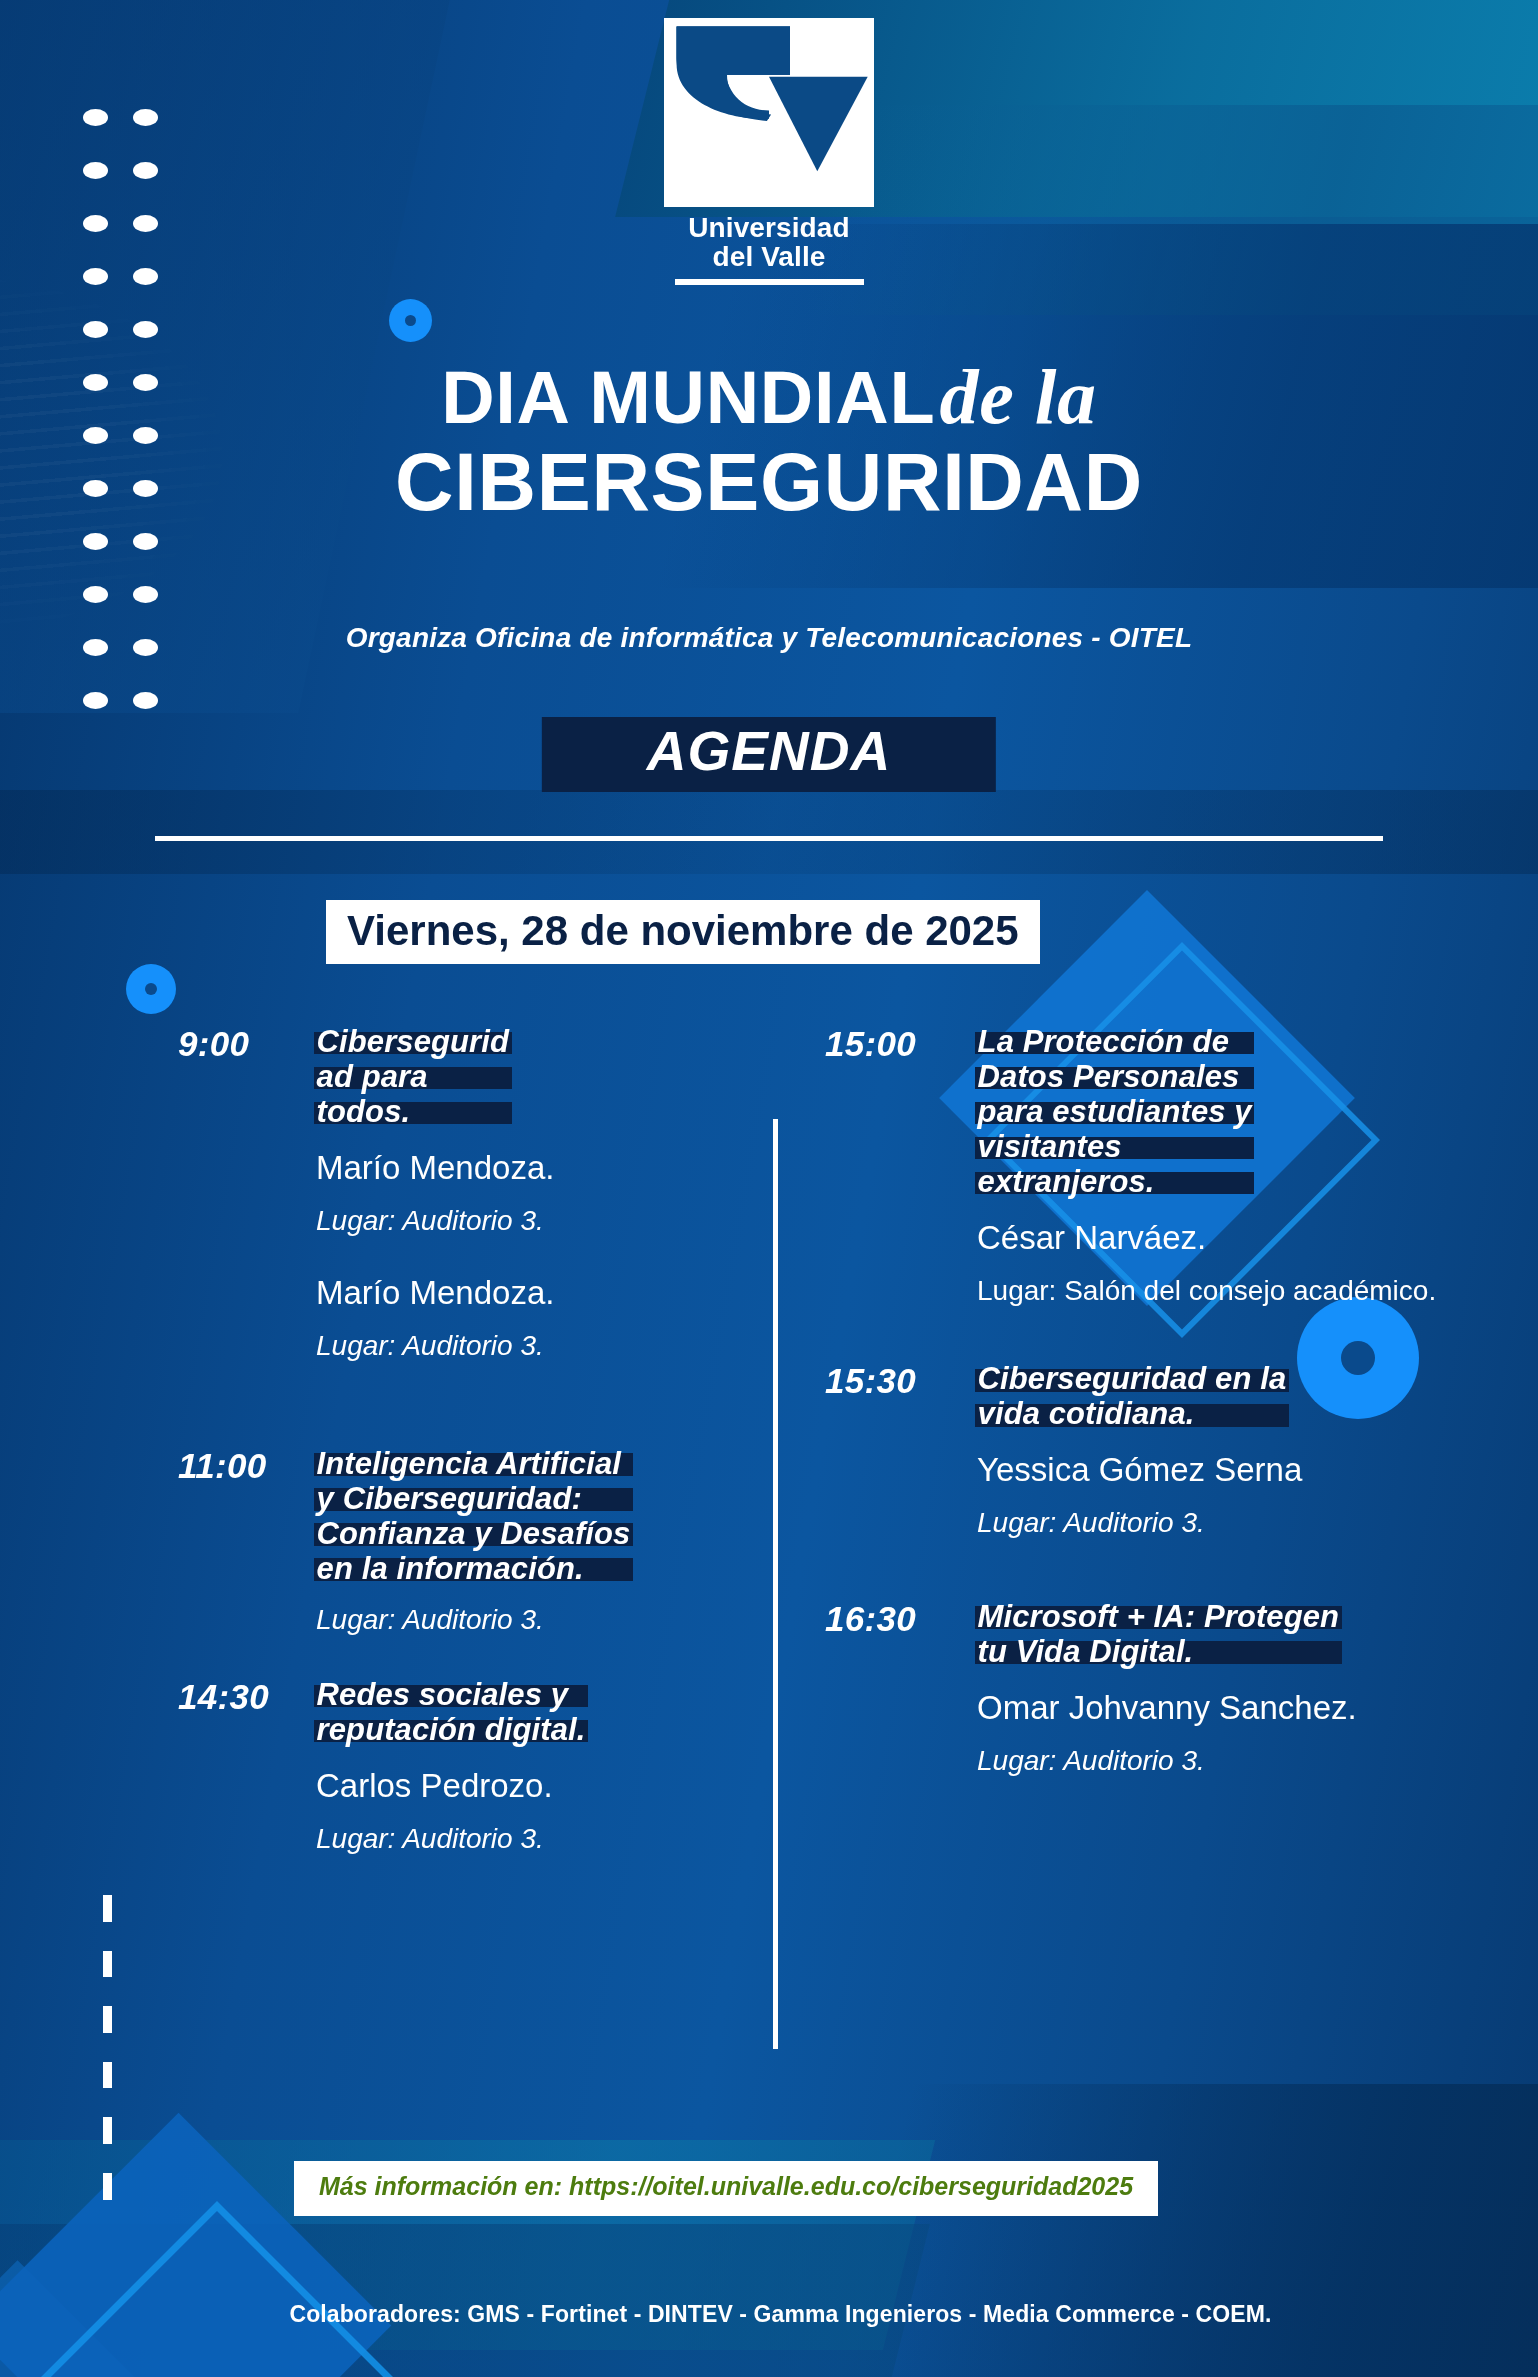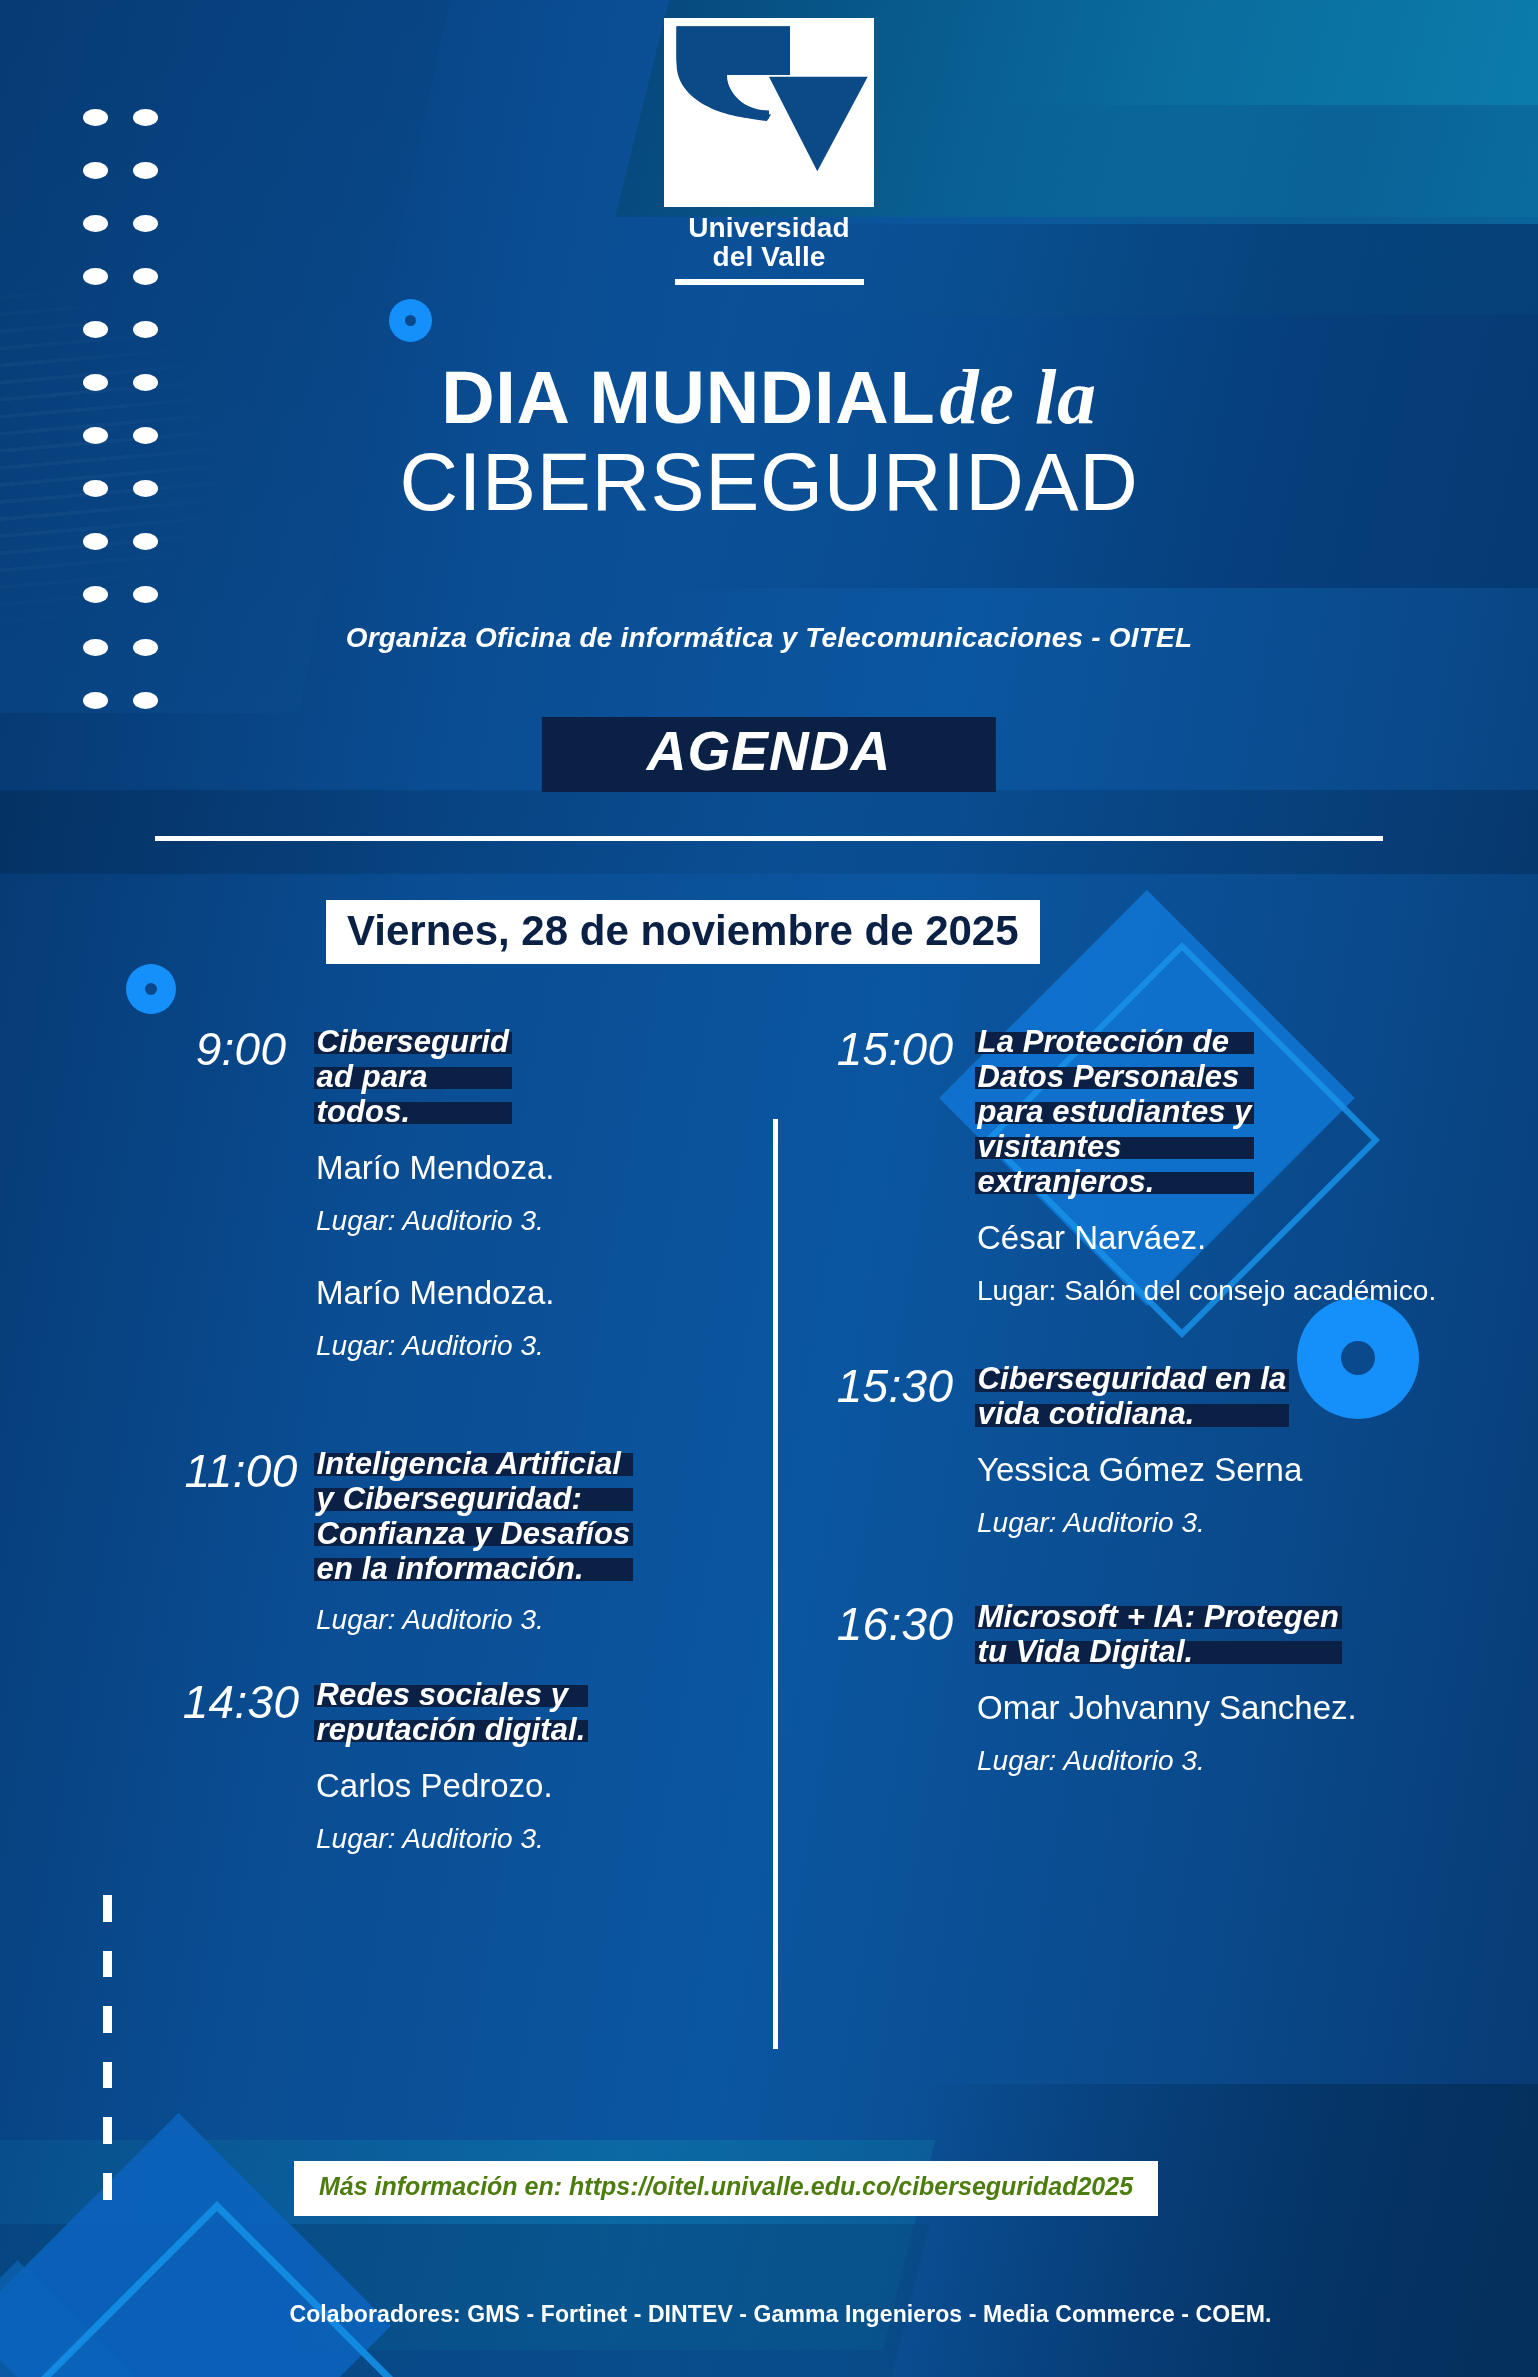--- a/index.html
+++ b/index.html
@@ -99,21 +99,21 @@
 
   .logo-wrap{position:absolute;top:18px;left:50%;transform:translateX(-50%);
              width:210px;display:flex;flex-direction:column;align-items:center;}
   .logo-mark{width:210px;height:189px;background:#fff;display:block;}
   .logo-name{margin-top:5.6px;font-weight:bold;font-size:28px;line-height:1.06;text-align:center;letter-spacing:0.1px;}
   .logo-rule{margin-top:7px;width:189px;height:6.3px;background:#fff;}
 
   .title{position:absolute;top:357px;left:0;right:0;text-align:center;}
   .title-l1{font-size:74px;font-weight:bold;letter-spacing:0.7px;line-height:1.02;white-space:nowrap;}
   .title-l1 .script{font-family:"Liberation Serif", serif;font-style:italic;font-weight:bold;font-size:78px;margin-left:4.2px;}
-  .title-l2{margin-top:4.2px;font-size:81px;font-weight:normal;letter-spacing:0.7px;line-height:1.02;}
+  .title-l2{margin-top:4.2px;font-size:81px;font-weight:bold;letter-spacing:0.7px;line-height:1.02;}
 
   .organiza{position:absolute;top:622px;left:0;right:0;text-align:center;
             font-size:28px;font-weight:bold;font-style:italic;letter-spacing:0.2px;}
 
   .agenda-badge{position:absolute;top:717px;left:50%;transform:translateX(-50%);
                 background:#0a2145;padding:7px 105px 12.6px;}
   .agenda-badge span{font-size:55px;font-weight:bold;font-style:italic;letter-spacing:1px;line-height:1;}
 
   .rule{position:absolute;top:836px;left:155px;width:1228px;height:4.9px;background:#fff;}
 
@@ -122,22 +122,22 @@
 
   .divider{position:absolute;top:1119px;left:773px;width:4.9px;height:930px;background:#fff;}
 
   .cols{position:absolute;top:1024px;left:0;width:1538px;}
   .col{position:absolute;top:0;}
   .col-left{left:178px;width:566px;}
   .col-right{left:825px;width:629px;}
 
   .item{position:relative;margin-bottom:12.6px;}
   .item-head{display:flex;align-items:flex-start;gap:12.6px;}
-  .time{flex:0 0 auto;font-size:46px;font-weight:normal;font-style:italic;letter-spacing:0.3px;
-        line-height:1.12;text-align:center;}
+  .time{flex:0 0 auto;font-size:35px;font-weight:bold;font-style:italic;letter-spacing:0.3px;
+        line-height:1.12;text-align:left;}
   .col-left .time{width:126px;}
   .col-right .time{width:140px;}
   .talk{font-size:31px;font-weight:bold;font-style:italic;line-height:1.13;letter-spacing:0.1px;}
   .talk-lines span{display:block;position:relative;}
   .talk-lines span::before{
     content:"";position:absolute;left:-2.8px;right:-2.8px;top:22%;height:64%;
     background:#0a2145;z-index:-1;
   }
   .speaker{margin-top:21px;font-size:33px;line-height:1.12;font-weight:400;}
   .place{margin-top:18px;font-size:28px;font-style:italic;line-height:1.12;font-weight:400;}

